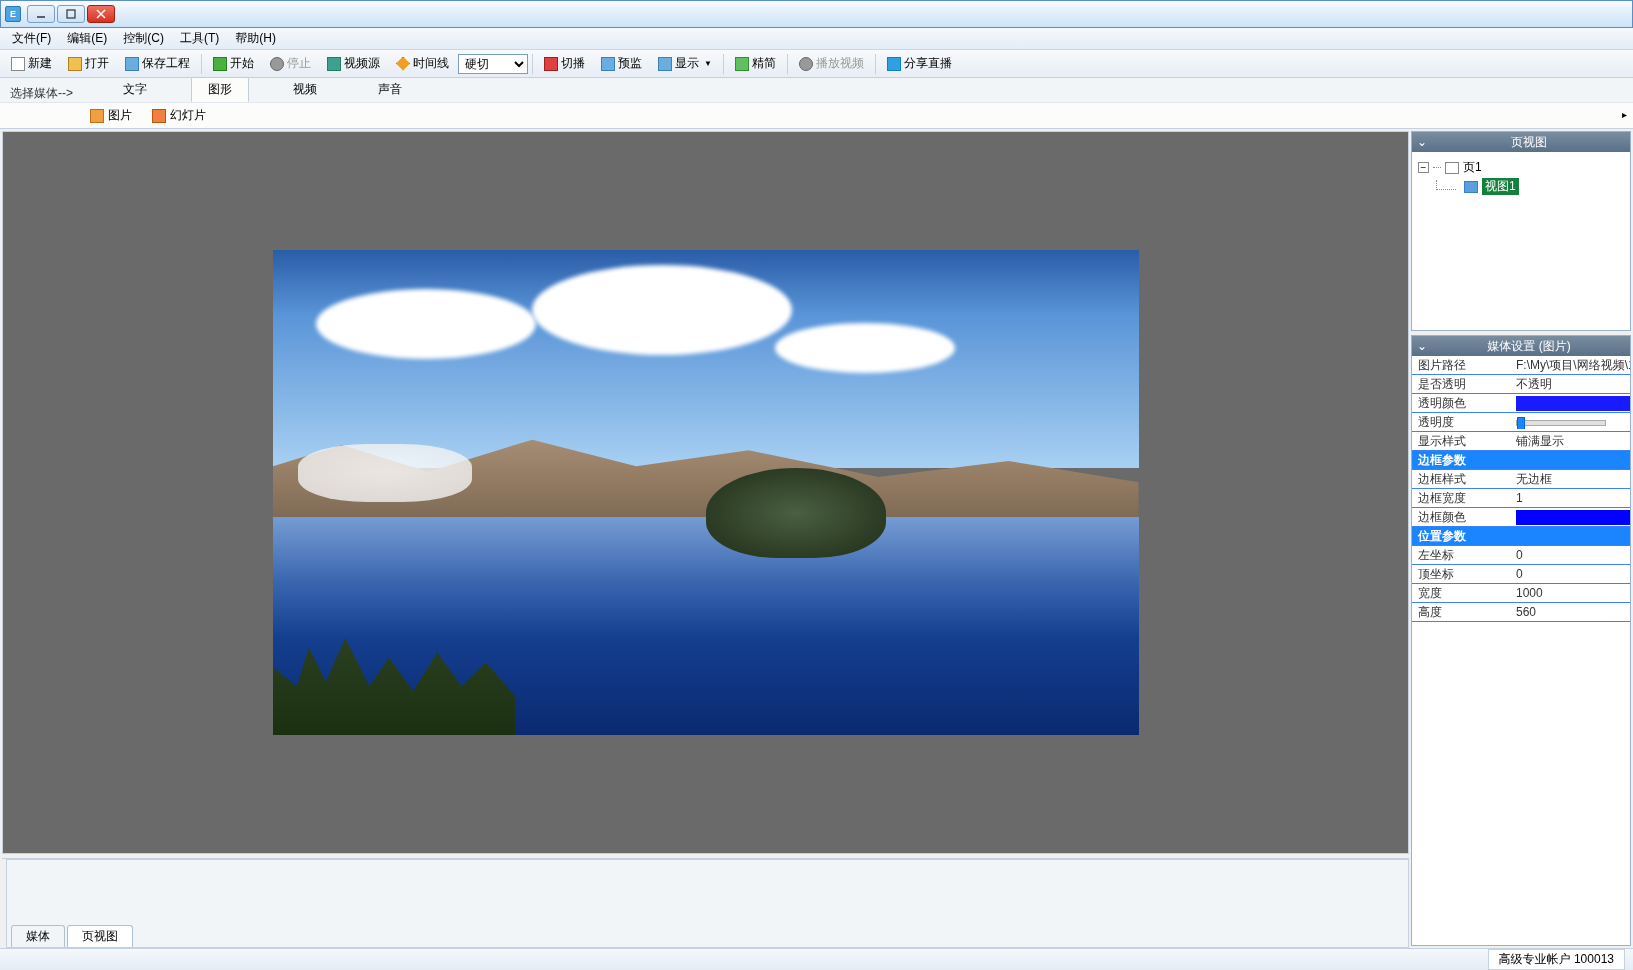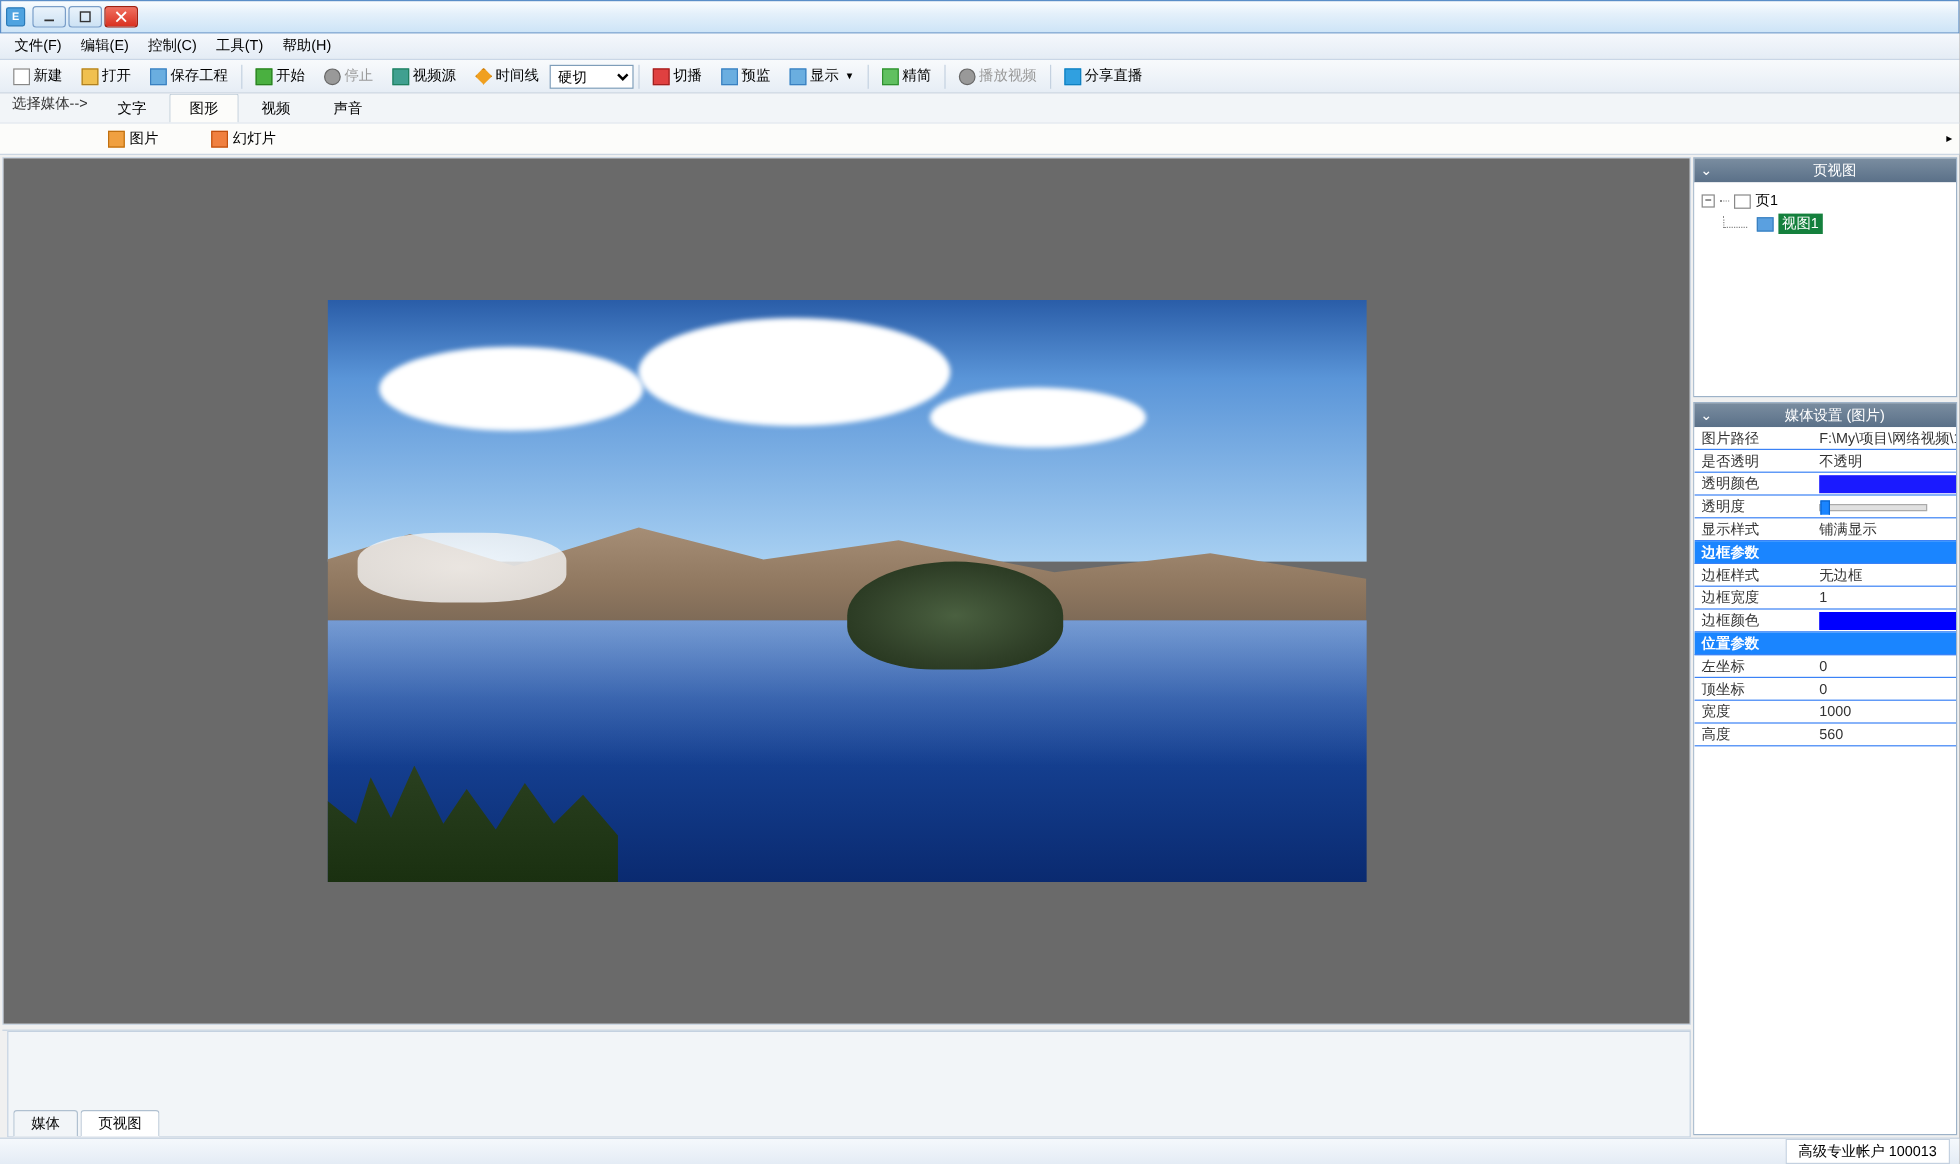--- a/index.html
+++ b/index.html
@@ -22,25 +22,25 @@
 .toolbar { height: 28px; background: linear-gradient(to bottom,#f8fafc,#e6edf5); border-bottom: 1px solid #c4d1e0; display: flex; align-items: center; padding: 0 4px; gap: 2px; }
 .tbtn { display: flex; align-items: center; padding: 2px 6px; gap: 3px; cursor: pointer; border: 1px solid transparent; border-radius: 2px; white-space: nowrap;}
 .tbtn .ic { width:14px; height:14px; display:inline-block; }
 .tsep { width:1px; height:20px; background:#c4d1e0; margin:0 2px;}
 .tbtn.disabled { color:#999; }
 .dropdown-sel { height:20px; border:1px solid #7e9db9; background:#fff; padding: 1px 2px; width: 70px;}
 .drop-arrow { font-size:8px; margin-left:2px; }
 
 
 .ribbon { border-bottom:1px solid #c4d1e0;}
-.medtabs { height: 24px; display: flex; align-items: flex-start; background:#f2f5f8; padding-left: 4px;}
+.medtabs { height: 24px; display: flex; align-items: flex-end; background:#f2f5f8; padding-left: 4px; gap: 25px;}
 .medlabel { padding: 0 6px; color:#333;}
 .medtab { padding: 3px 16px; margin-left: 2px; cursor: pointer; position: relative; border:1px solid transparent;}
 .medtab.active { background:#fcfcfa; border:1px solid #c0ced9; border-bottom-color:#fcfcfa; border-radius:2px 2px 0 0;}
-.subbar { height: 26px; background:#fcfcfa; display:flex; align-items:center; padding:0 10px 0 80px; border-top:1px solid #e0e7ef; position: relative; gap: 24px;}
+.subbar { height: 26px; background:#fcfcfa; display:flex; align-items:center; padding:0 10px 0 80px; border-top:1px solid #e0e7ef; position: relative;}
 .subitem { display:flex; align-items:center; gap:4px; padding:2px 10px; cursor:pointer;}
 .subitem .ic { width:14px;height:14px;}
 .subbar .right-arrow { position:absolute; right:6px; top:6px; font-size:10px;}
 
 
 .main { flex: 1; display: flex; overflow: hidden; }
 .canvas-area { flex:1; display:flex; flex-direction:column; border:1px solid #c4d1e0; margin: 2px;}
 .canvas-view { flex:1; background:#6a6a6a; display:flex; align-items:center; justify-content:center; overflow:hidden;}
 .placeholder-img { width: 866px; height: 485px; position: relative; overflow:hidden;}
 .sky { position:absolute; top:0; left:0; right:0; height:45%; background: linear-gradient(to bottom, #2a5da8 0%, #5a95d8 30%, #a8d0f2 100%); }

